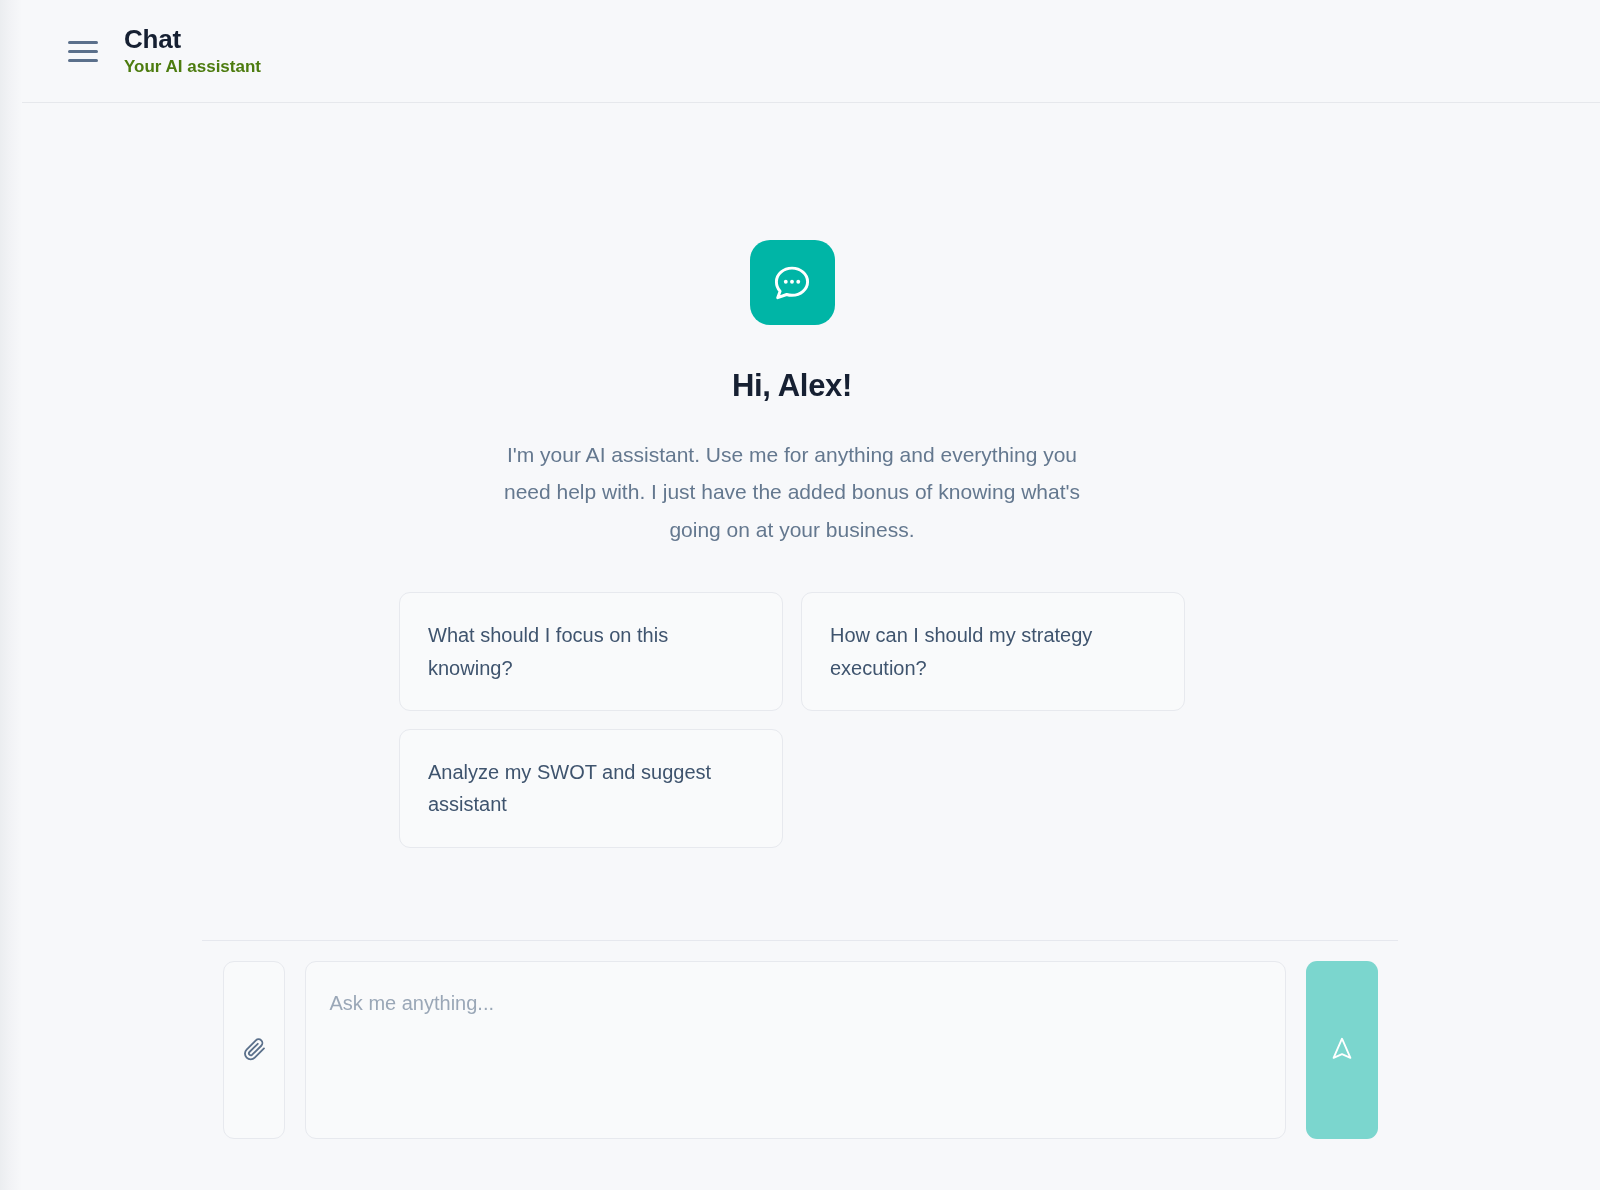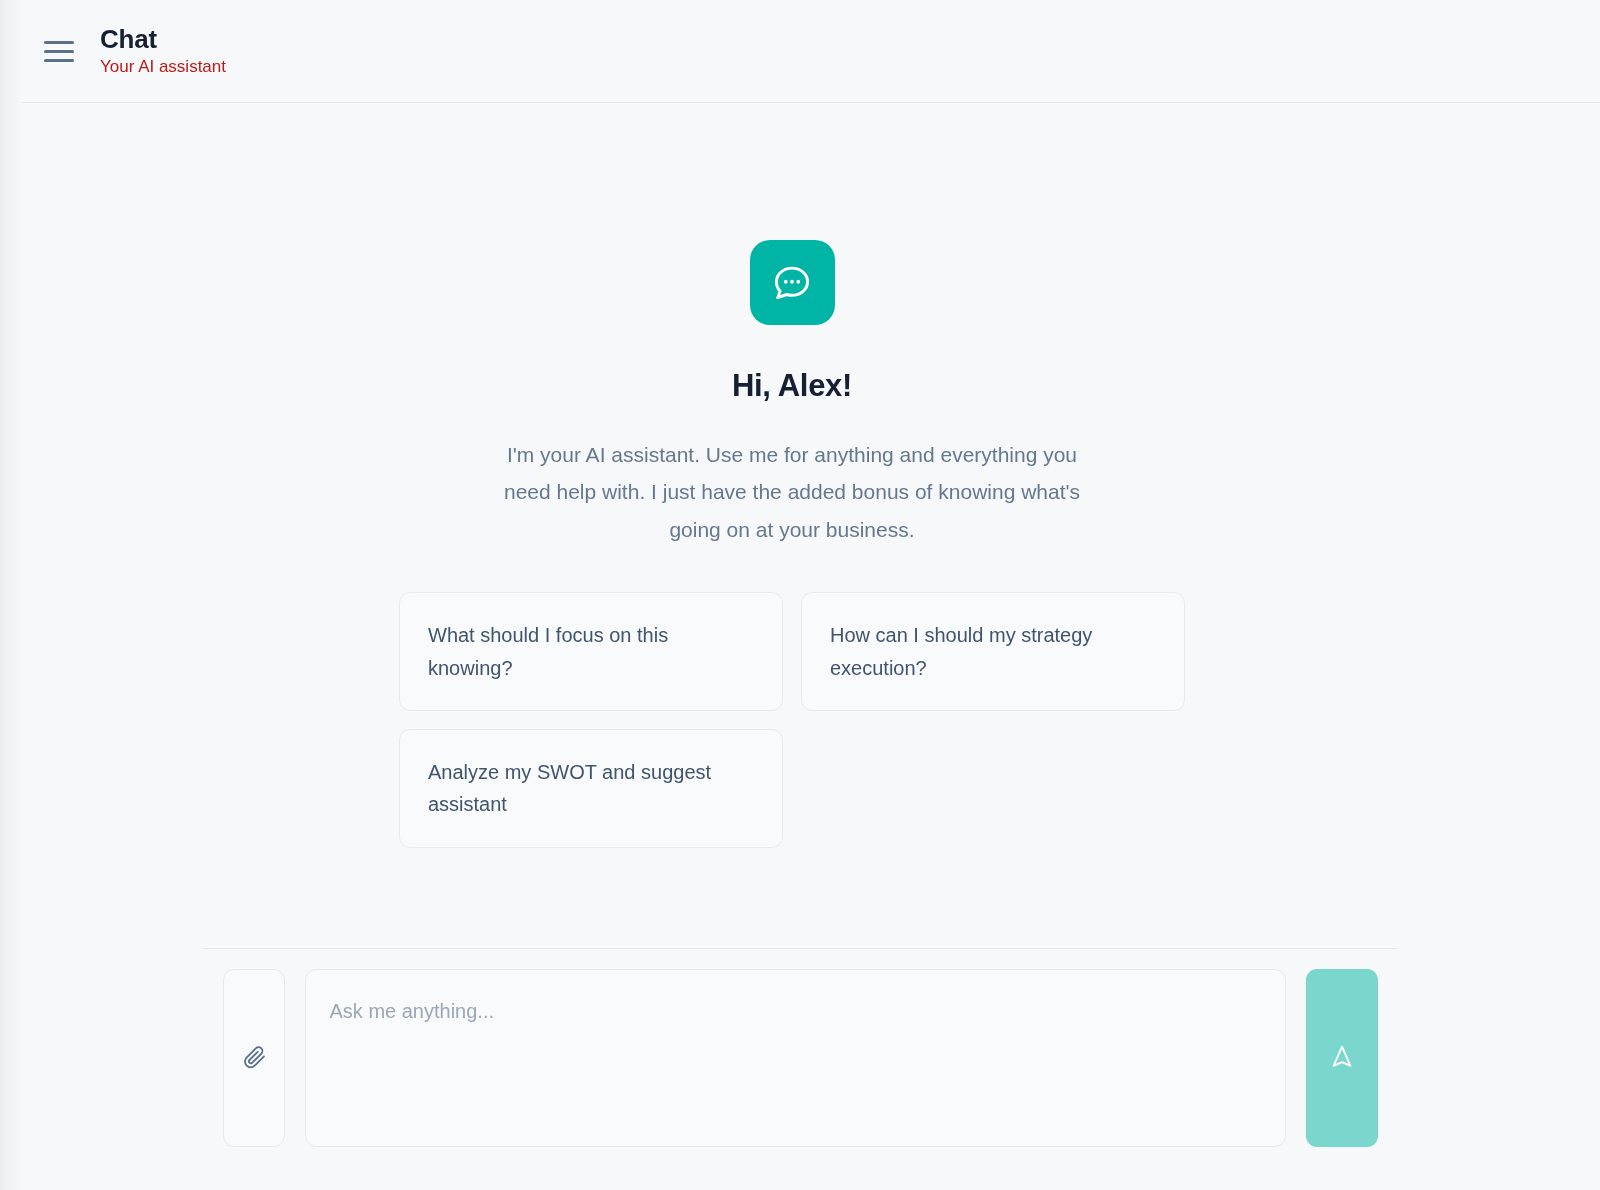--- a/index.html
+++ b/index.html
@@ -40,21 +40,21 @@
 
   
   .header {
     position: relative;
     height: 103px;
     flex: 0 0 103px;
     background: #f7f8fa;
     border-bottom: 1px solid #e6e8ec;
     display: flex;
     align-items: center;
-    padding-left: 42px;
+    padding-left: 66px;
     z-index: 2;
   }
 
   .menu-button {
     width: 34px;
     height: 34px;
     display: flex;
     flex-direction: column;
     justify-content: center;
     gap: 6px;
@@ -79,22 +79,22 @@
   }
   .page-title {
     font-size: 26px;
     font-weight: 700;
     color: #162032;
     letter-spacing: -0.2px;
     line-height: 1.12;
   }
   .page-subtitle {
     font-size: 17px;
-    font-weight: 400;
-    color: #b91c1c;
+    font-weight: 700;
+    color: #4d7c0f;
     line-height: 1.2;
   }
 
   
   .main {
     flex: 1 1 auto;
     position: relative;
     display: flex;
     flex-direction: column;
     align-items: center;
@@ -162,21 +162,21 @@
     text-align: left;
     cursor: pointer;
     font-family: "Liberation Sans", sans-serif;
   }
 
   
   .composer-wrap {
     position: absolute;
     left: 0;
     right: 0;
-    bottom: 0;
+    bottom: 8px;
     padding: 0 0 43px 0;
     display: flex;
     flex-direction: column;
     align-items: center;
   }
 
   .composer-divider {
     width: 1196px;
     height: 1px;
     background: #e6e8ee;

